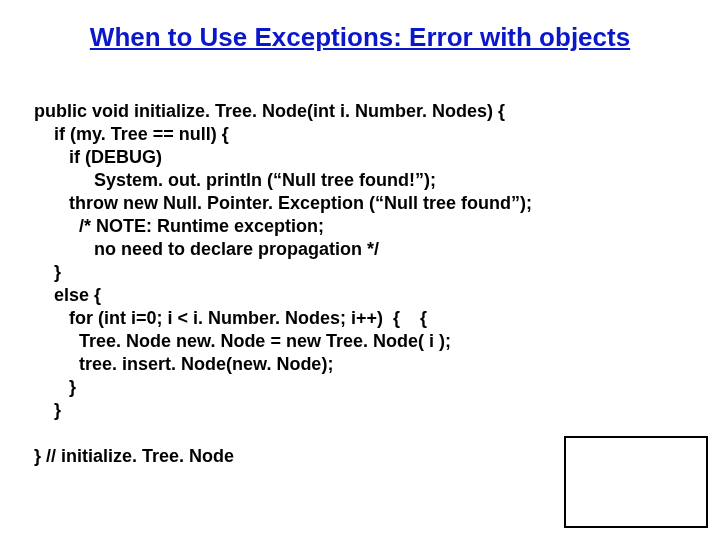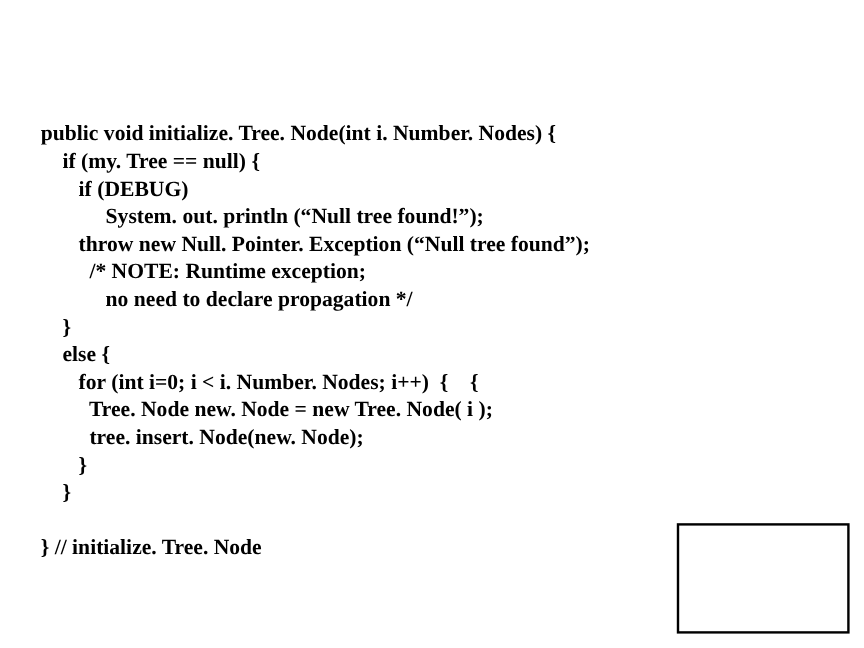--- a/index.html
+++ b/index.html
@@ -26,21 +26,21 @@
     font-size: 26px;
     font-weight: bold;
     color: #0b18c9;
     text-decoration: underline;
   }
   .code {
     position: absolute;
     top: 100px;
     left: 34px;
     right: 34px;
-    font-family: Liberation Serif, serif;
+    font-family: Liberation Sans, sans-serif;
     font-size: 18px;
     font-weight: bold;
     color: #000;
     line-height: 1.28;
     white-space: pre;
   }
   .box {
     position: absolute;
     right: 12px;
     bottom: 12px;
@@ -48,20 +48,21 @@
     height: 88px;
     border: 2px solid #000;
     background: #fff;
   }
 </style>
 </head>
 <body>
 
 <div class="slide">
 
+  <div class="title">When to Use Exceptions: Error with objects</div>
 
   <div class="code"><span>public void initialize. Tree. Node(int i. Number. Nodes) {</span>
 <span>    if (my. Tree == null) {</span>
 <span>       if (DEBUG)</span>
 <span>            System. out. println (“Null tree found!”);</span>
 <span>       throw new Null. Pointer. Exception (“Null tree found”);</span>
 <span>         /* NOTE: Runtime exception;</span>
 <span>            no need to declare propagation */</span>
 <span>    }</span>
 <span>    else {</span>

